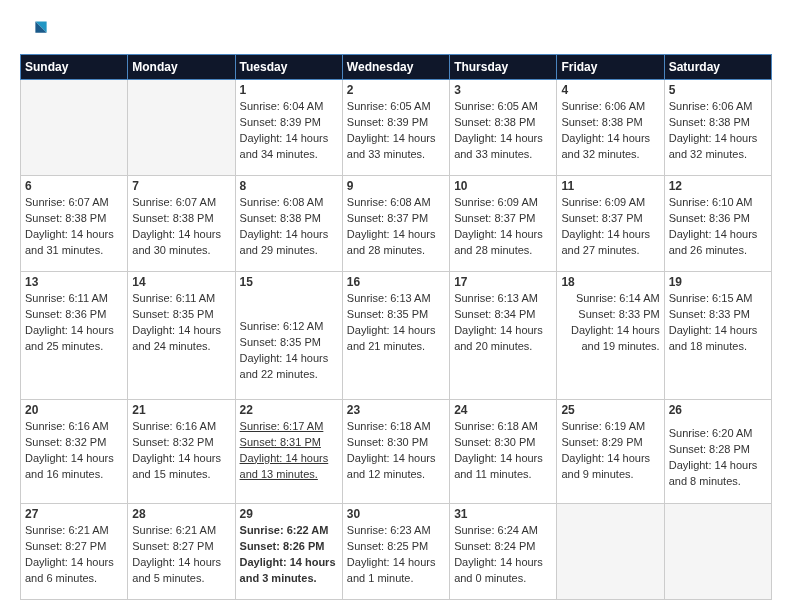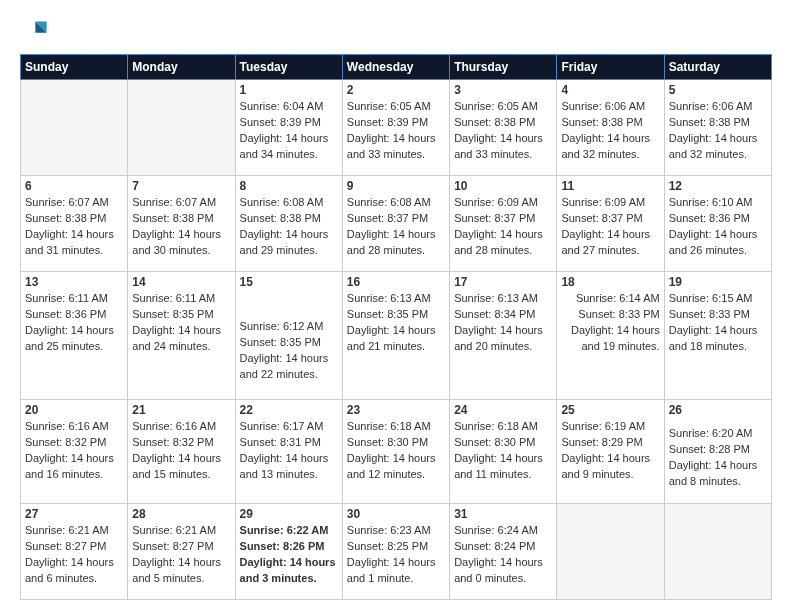--- a/index.html
+++ b/index.html
@@ -259,21 +259,21 @@
 Daylight: 14 hours and 16 minutes.</div>
           </td>
           <td>
             <span class="day-num">21</span>
             <div class="cell-text" style="white-space: pre-line;">Sunrise: 6:16 AM
 Sunset: 8:32 PM
 Daylight: 14 hours and 15 minutes.</div>
           </td>
           <td>
             <span class="day-num">22</span>
-            <div class="cell-text" style="white-space: pre-line;">Sunrise: 6:17 AM
+            <div class="cell-text" style="white-space: pre-line; text-decoration: underline;">Sunrise: 6:17 AM
 Sunset: 8:31 PM
 Daylight: 14 hours and 13 minutes.</div>
           </td>
           <td>
             <span class="day-num">23</span>
             <div class="cell-text" style="white-space: pre-line;">Sunrise: 6:18 AM
 Sunset: 8:30 PM
 Daylight: 14 hours and 12 minutes.</div>
           </td>
           <td>

